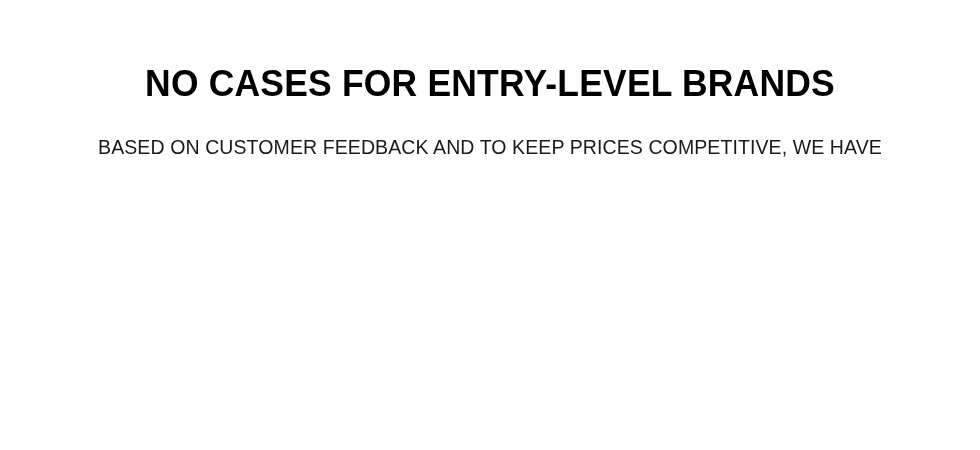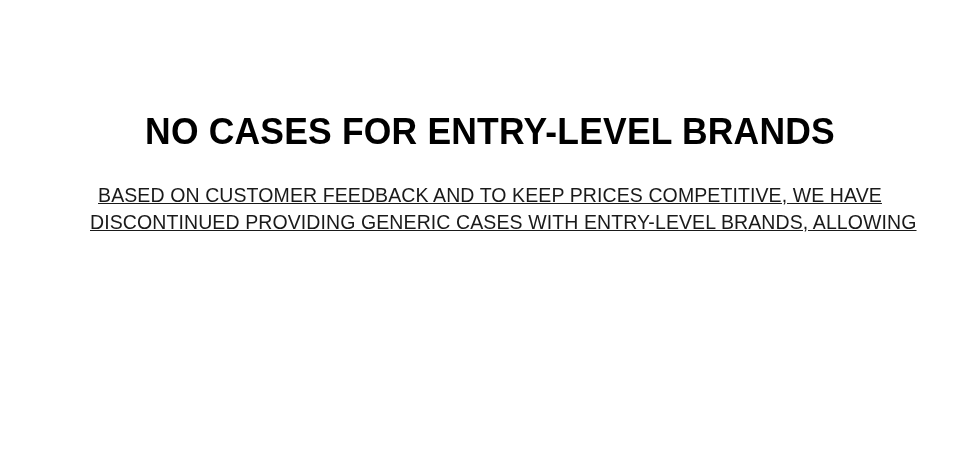--- a/index.html
+++ b/index.html
@@ -21,21 +21,21 @@
     height: 450px;
     background: #ffffff;
     box-sizing: border-box;
   }
 
   .banner-content {
     position: absolute;
     left: 0;
     top: 0;
     width: 980px;
-    padding-top: 112px;
+    padding-top: 64px;
     box-sizing: border-box;
     text-align: center;
   }
 
   .banner-heading {
     margin: 0;
     padding: 0;
     font-family: "Liberation Sans", sans-serif;
     font-size: 36px;
     font-weight: bold;
@@ -55,35 +55,33 @@
     margin-left: auto;
     margin-right: auto;
     margin-top: 30px;
     font-family: "Liberation Sans", sans-serif;
     font-size: 19.5px;
     font-weight: normal;
     line-height: 27px;
     letter-spacing: 0.1px;
     color: #1a1a1a;
     text-transform: uppercase;
-    text-decoration: underline;
   }
 
   .banner-body .body-line {
     display: block;
     white-space: nowrap;
   }
 </style>
 </head>
 <body>
 
 <div class="promo-banner">
   <div class="banner-content">
 
     <h1 class="banner-heading">NO CASES FOR ENTRY-LEVEL BRANDS</h1>
 
     <p class="banner-body">
       <span class="body-line">BASED ON CUSTOMER FEEDBACK AND TO KEEP PRICES COMPETITIVE, WE HAVE</span>
-      <span class="body-line">DISCONTINUED PROVIDING GENERIC CASES WITH ENTRY-LEVEL BRANDS, ALLOWING</span>
     </p>
 
   </div>
 </div>
 
 </body></html>

